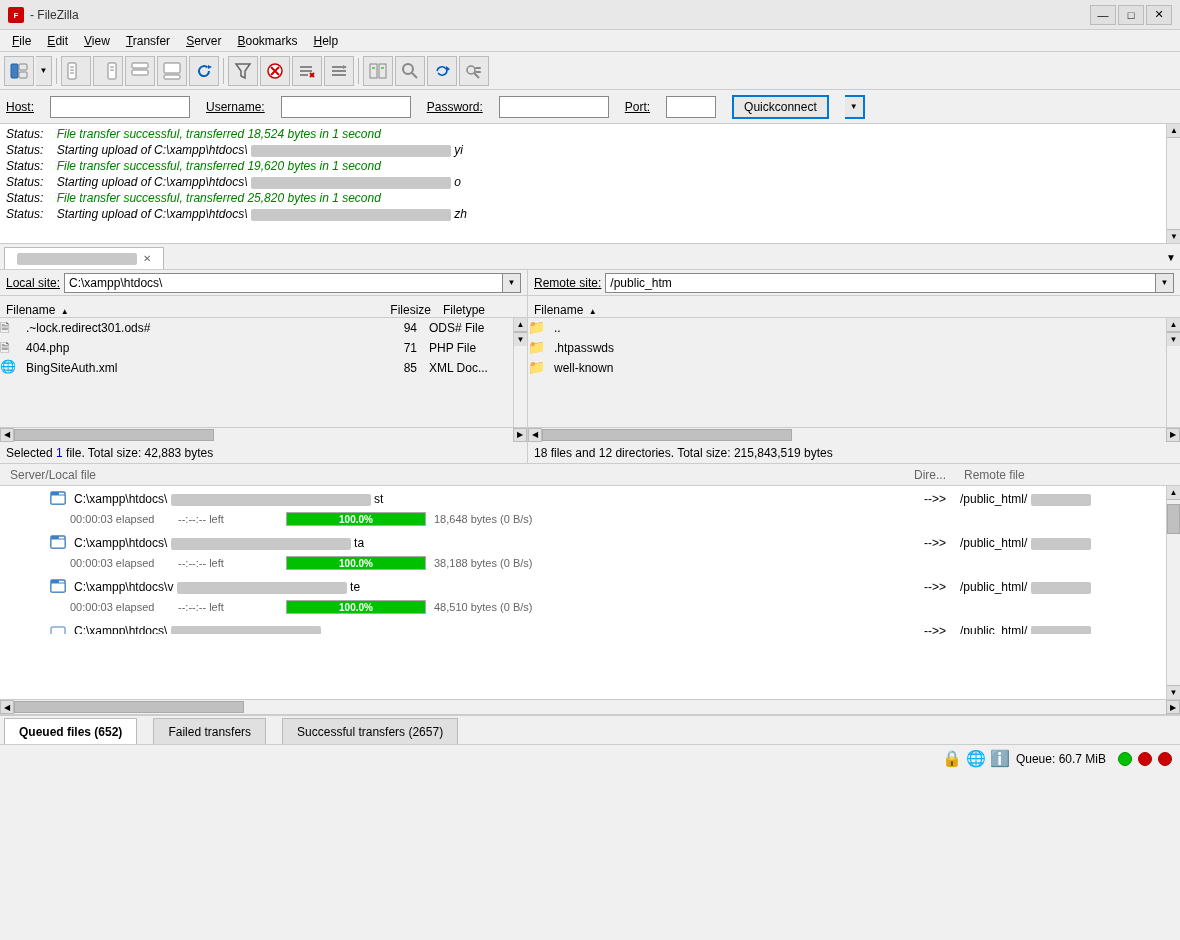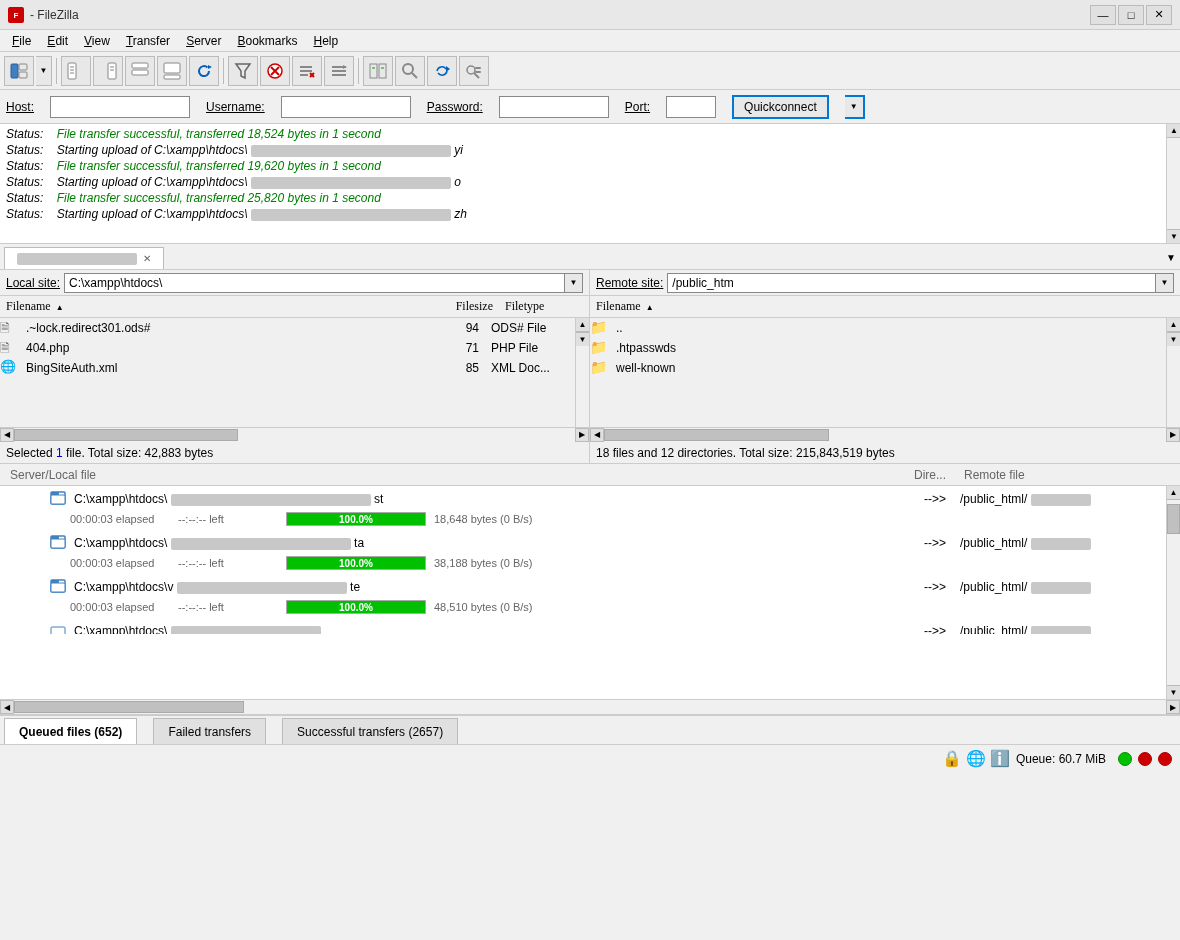--- a/index.html
+++ b/index.html
@@ -48,29 +48,29 @@
     .panels-container { background: #f0f0f0; border-bottom: 1px solid #ccc; height: 220px; display: flex; flex-direction: column; }
     .panels-tabs { height: 26px; background: #f0f0f0; display: flex; align-items: flex-end; padding: 0 4px; border-bottom: 1px solid #ccc; position: relative; }
     .panel-tab { height: 22px; padding: 0 12px; background: #e0e0e0; border: 1px solid #bbb; border-bottom: none; font-size: 12px; display: flex; align-items: center; cursor: pointer; margin-right: 2px; max-width: 340px; overflow: hidden; white-space: nowrap; }
     .panel-tab.active { background: white; }
     .panel-tab-close { margin-left: 6px; font-size: 10px; color: #666; cursor: pointer; }
     .panel-more { position: absolute; right: 0; top: 0; height: 26px; width: 18px; display: flex; align-items: center; justify-content: center; cursor: pointer; font-size: 10px; }
 
     .panels-body { display: flex; flex: 1; overflow: hidden; }
 
     
-    .local-panel { width: 590px; border-right: 1px solid #ccc; display: flex; flex-direction: column; }
+    .local-panel { width: 528px; border-right: 1px solid #ccc; display: flex; flex-direction: column; }
     .remote-panel { flex: 1; display: flex; flex-direction: column; }
 
     .site-bar { height: 26px; background: #f0f0f0; display: flex; align-items: center; padding: 0 6px; border-bottom: 1px solid #ccc; }
     .site-label { font-size: 12px; text-decoration: underline; margin-right: 4px; }
     .site-path { flex: 1; height: 20px; border: 1px solid #888; background: white; padding: 0 4px; font-size: 12px; }
     .site-dropdown { width: 18px; height: 20px; background: #e8e8e8; border: 1px solid #888; border-left: none; display: flex; align-items: center; justify-content: center; font-size: 8px; cursor: pointer; }
 
-    .file-list-header { height: 22px; background: #f0f0f0; display: flex; align-items: center; border-bottom: 1px solid #ccc; font-size: 12px; cursor: pointer; position: relative; font-family: Liberation Serif, serif; }
+    .file-list-header { height: 22px; background: #f0f0f0; display: flex; align-items: flex-end; border-bottom: 1px solid #ccc; font-size: 12px; cursor: pointer; position: relative; }
     .file-col { padding: 0 6px; overflow: hidden; white-space: nowrap; }
     .file-col-name { flex: 1; }
     .file-col-size { width: 70px; text-align: right; }
     .file-col-type { width: 90px; }
     .col-sort { font-size: 8px; margin-left: 2px; }
     .file-list-scroll-container { flex: 1; overflow: hidden; position: relative; display: flex; }
     .file-list { flex: 1; overflow: hidden; }
     .file-row { height: 20px; display: flex; align-items: center; font-size: 12px; cursor: pointer; }
     .file-icon { width: 18px; height: 18px; margin-right: 2px; flex-shrink: 0; }
     .file-icon-doc { color: #666; font-size: 12px; }

